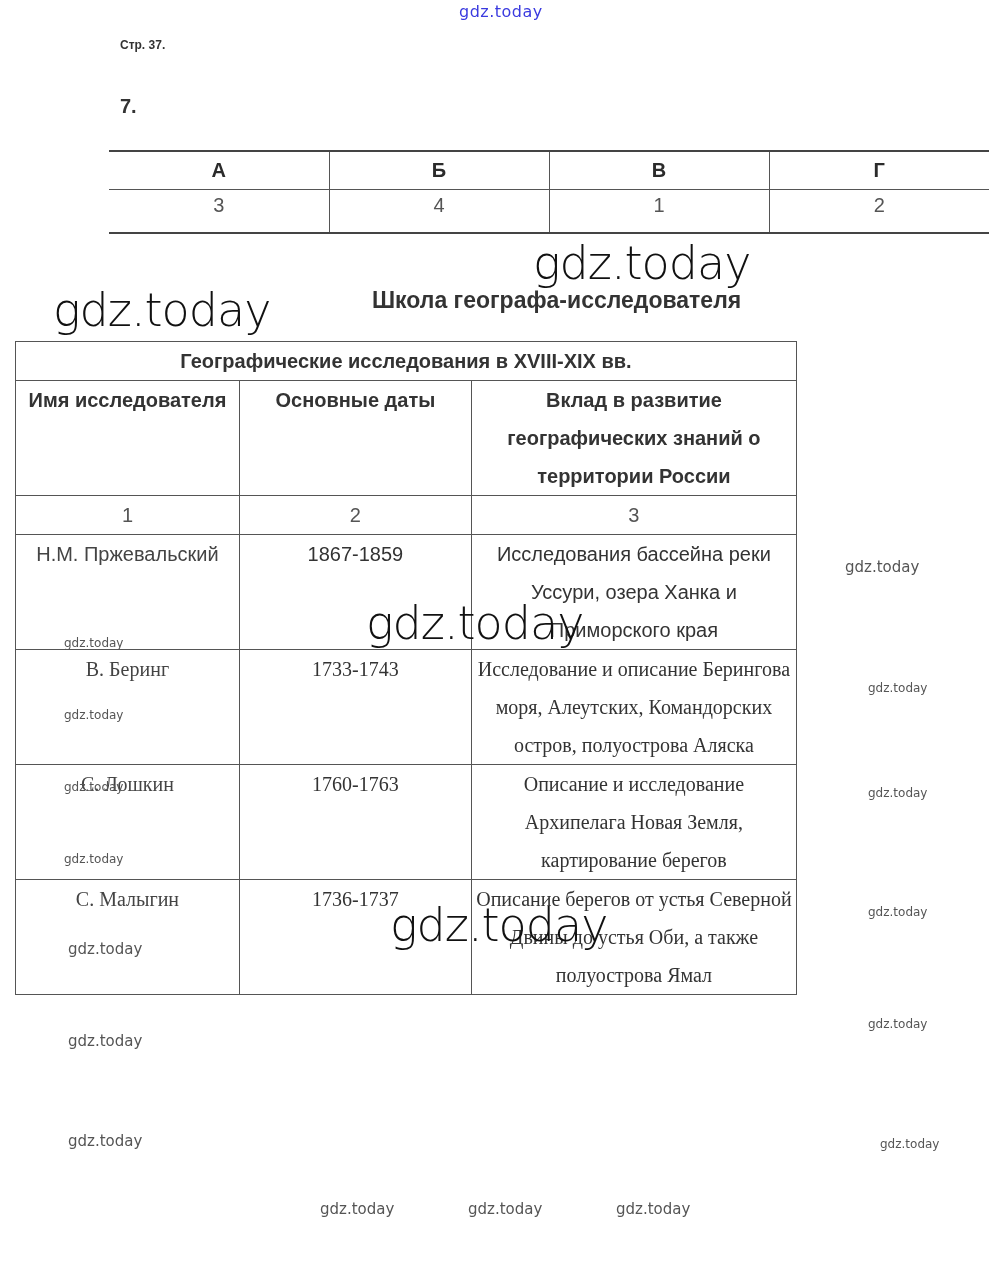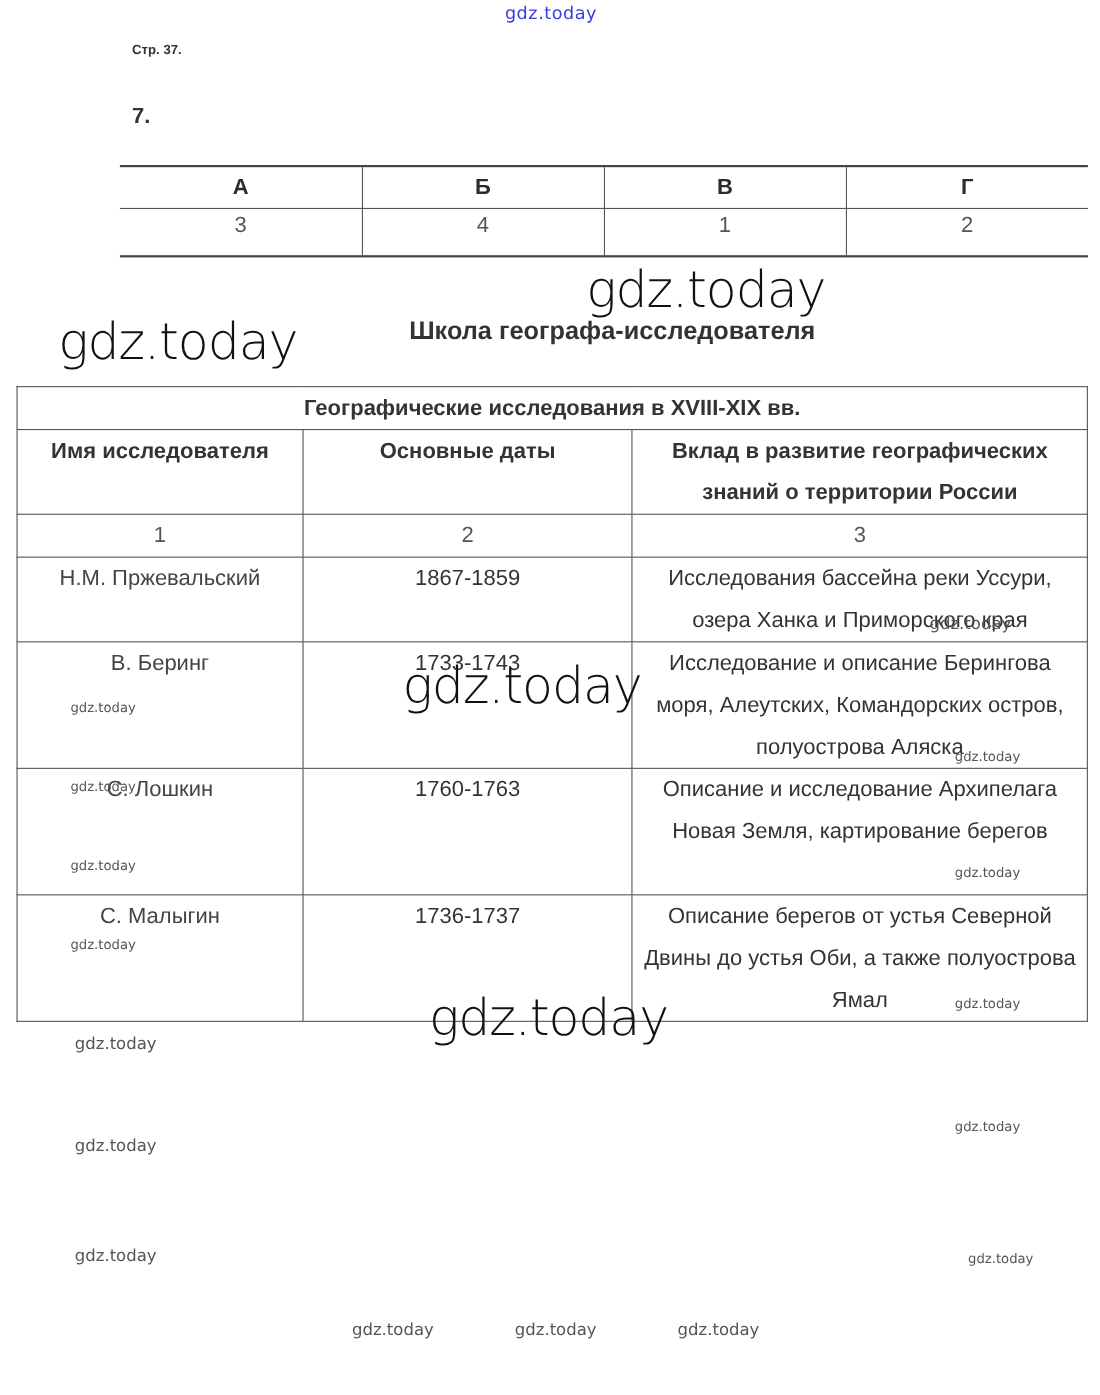--- a/index.html
+++ b/index.html
@@ -18,31 +18,31 @@
   .answer-table tr.val td { height: 38px; color: #555; vertical-align: top; padding-top: 4px; border-bottom: 2px solid #444; }
   .answer-table td:first-child { border-left: 0; }
   .answer-table td:last-child { border-right: 0; }
 
   .wm-big { font-family: "DejaVu Sans", sans-serif; font-weight: 200; color: #111; font-size: 46px; letter-spacing: -1px; }
   .wm-small { font-family: "DejaVu Sans", sans-serif; color: #555; font-size: 12px; }
   .wm-mid { font-family: "DejaVu Sans", sans-serif; color: #555; font-size: 15px; }
 
   .section-title { left: 372px; top: 287px; font-size: 23px; font-weight: bold; color: #333; }
 
-  .main-table { position: absolute; left: 15px; top: 351px; width: 974px; }
+  .main-table { position: absolute; left: 15px; top: 341px; width: 782px; }
   .main-table td { border: 1px solid #555; text-align: center; vertical-align: top; font-size: 20px;
                    line-height: 38px; padding: 0 4px; color: #333; }
   .main-table tr.caption td { font-weight: bold; height: 38px; }
   .main-table tr.colhead td { font-weight: bold; height: 76px; }
   .main-table tr.numrow td { height: 38px; color: #555; }
   .main-table col.c1 { width: 260px; }
   .main-table col.c2 { width: 300px; }
   .main-table col.c3 { width: 414px; }
   .main-table tr.r2 td { height: 76px; }
-  .main-table tr.r3 td { height: 114px; }
+  .main-table tr.r3 td { height: 114px; font-family: Liberation Serif, serif; }
   .main-table .names { color: #444; }
 </style>
 </head>
 <body>
 
 <div class="abs wm-top">gdz.today</div>
 <div class="abs page-ref">Стр. 37.</div>
 <div class="abs task-num">7.</div>
 
 <table class="answer-table">

